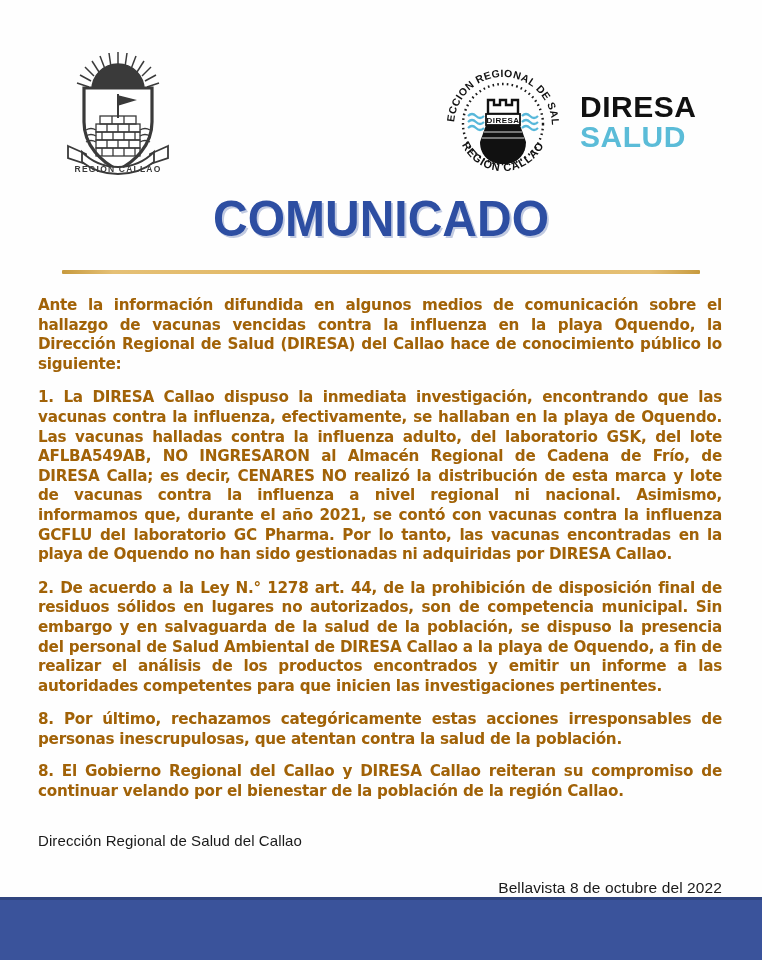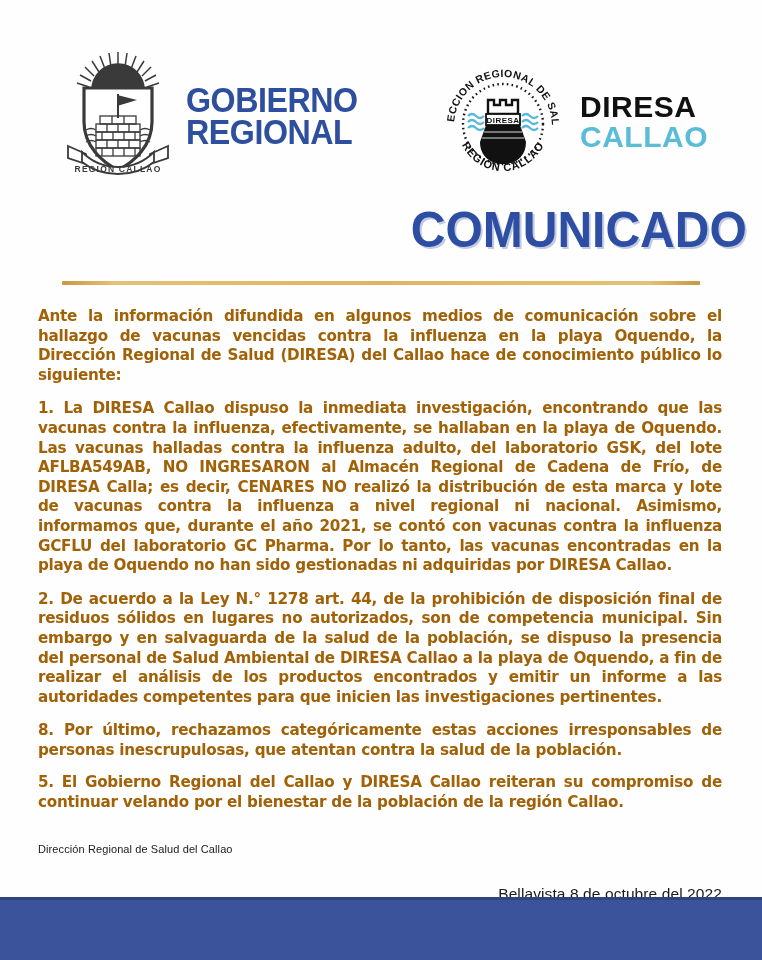--- a/index.html
+++ b/index.html
@@ -89,22 +89,22 @@
   .diresa-text .d2 {
     font-family: "Liberation Sans", sans-serif;
     font-weight: 700;
     font-size: 30px;
     letter-spacing: 0.5px;
     color: #5bbcd8;
   }
 
   
   .title-block {
-    text-align: right;
-    margin-top: 11px;
+    text-align: center;
+    margin-top: 0;
   }
   .doc-title {
     font-family: "Liberation Sans Narrow", "Liberation Sans", sans-serif;
     font-weight: 700;
     font-size: 50px;
     letter-spacing: 0px;
     color: #2d4ea2;
     text-shadow: 2px 2px 0 rgba(120,140,190,0.45);
     transform: scaleX(0.96);
   }
@@ -132,21 +132,21 @@
     color: #a16207;
     letter-spacing: -0.25px;
   }
   .content p.tight {
     margin-bottom: 13px;
   }
 
   .sign-line {
     margin: 30px 0 0 38px;
     font-family: "Liberation Sans", sans-serif;
-    font-size: 11px;
+    font-size: 15px;
     font-weight: 400;
     color: #1a1a1a;
     letter-spacing: 0.1px;
   }
   .date-line {
     margin: 30px 40px 0 0;
     text-align: right;
     font-family: "Liberation Sans", sans-serif;
     font-size: 15.5px;
     font-weight: 400;
@@ -234,24 +234,20 @@
               <path d="M78 92 q5 -3 10 0"></path>
             </g>
 
             <path d="M6 96 L24 104 L24 114 L6 108 Z" fill="#ffffff" stroke-width="1.8"></path>
             <path d="M106 96 L88 104 L88 114 L106 108 Z" fill="#ffffff" stroke-width="1.8"></path>
             <path d="M20 102 C40 122 72 122 92 102 L92 112 C72 128 40 128 20 112 Z" fill="#ffffff" stroke-width="1.8"></path>
           </g>
           <text x="56" y="122" text-anchor="middle" font-family="Liberation Sans, sans-serif" font-size="8.5" font-weight="700" fill="#3a3a3a" letter-spacing="1.2">REGIÓN CALLAO</text>
         </svg>
       </div>
-      <div class="gob-text">
-        <span>GOBIERNO</span>
-        <span>REGIONAL</span>
-      </div>
     </div>
 
     <div class="logo-diresa">
       <div class="seal-wrap">
         <svg viewBox="0 0 126 124" width="126" height="124" aria-hidden="true">
           <defs>
             <path id="arcTop" d="M14 66 A49 49 0 0 1 112 66"></path>
             <path id="arcBot" d="M18 66 A45 45 0 0 0 108 66"></path>
           </defs>
 
@@ -281,35 +277,35 @@
           <text font-family="Liberation Sans, sans-serif" font-size="10.5" font-weight="700" fill="#111111" letter-spacing="0.4">
             <textPath href="#arcTop" startOffset="50%" text-anchor="middle">DIRECCION REGIONAL DE SALUD</textPath>
           </text>
           <text font-family="Liberation Sans, sans-serif" font-size="11" font-weight="700" fill="#111111" letter-spacing="0.8">
             <textPath href="#arcBot" startOffset="50%" text-anchor="middle">REGION CALLAO</textPath>
           </text>
         </svg>
       </div>
       <div class="diresa-text">
         <span class="d1">DIRESA</span>
-        <span class="d2">CALLAO</span>
+        <span class="d2">SALUD</span>
       </div>
     </div>
   </div>
 
   <div class="title-block">
     <div class="doc-title">COMUNICADO</div>
     <div class="gold-rule"></div>
   </div>
 
   <div class="content">
     <p>Ante la información difundida en algunos medios de comunicación sobre el hallazgo de vacunas vencidas contra la influenza en la playa Oquendo, la Dirección Regional de Salud (DIRESA) del Callao hace de conocimiento público lo siguiente:</p>
     <p>1.   La DIRESA Callao dispuso la inmediata investigación, encontrando que las vacunas contra la influenza, efectivamente, se hallaban en la playa de Oquendo. Las vacunas halladas contra la influenza adulto, del laboratorio GSK, del lote AFLBA549AB, NO INGRESARON al Almacén Regional de Cadena de Frío, de DIRESA Calla; es decir, CENARES NO realizó la distribución de esta marca y lote de vacunas contra la influenza a nivel regional ni nacional. Asimismo, informamos que, durante el año 2021, se contó con vacunas contra la influenza GCFLU del laboratorio GC Pharma. Por lo tanto, las vacunas encontradas en la playa de Oquendo no han sido gestionadas ni adquiridas por DIRESA Callao.</p>
     <p>2.   De acuerdo a la Ley N.° 1278 art. 44, de la prohibición de disposición final de residuos sólidos en lugares no autorizados, son de competencia municipal. Sin embargo y en salvaguarda de la salud de la población, se dispuso la presencia del personal de Salud Ambiental de DIRESA Callao a la playa de Oquendo, a fin de realizar el análisis de los productos encontrados y emitir un informe a las autoridades competentes para que inicien las investigaciones pertinentes.</p>
     <p class="tight">8.  Por último, rechazamos categóricamente estas acciones irresponsables de personas inescrupulosas, que atentan contra la salud de la población.</p>
-    <p class="tight">5.  El Gobierno Regional del Callao y DIRESA Callao reiteran su compromiso de continuar velando por el bienestar de la población de la región Callao.</p>
+    <p class="tight">8.  El Gobierno Regional del Callao y DIRESA Callao reiteran su compromiso de continuar velando por el bienestar de la población de la región Callao.</p>
   </div>
 
   <div class="sign-line">Dirección Regional de Salud del  Callao</div>
   <div class="date-line">Bellavista 8 de octubre del 2022</div>
 
   <div class="footer-bar"></div>
 </div>
 
 </body></html>

